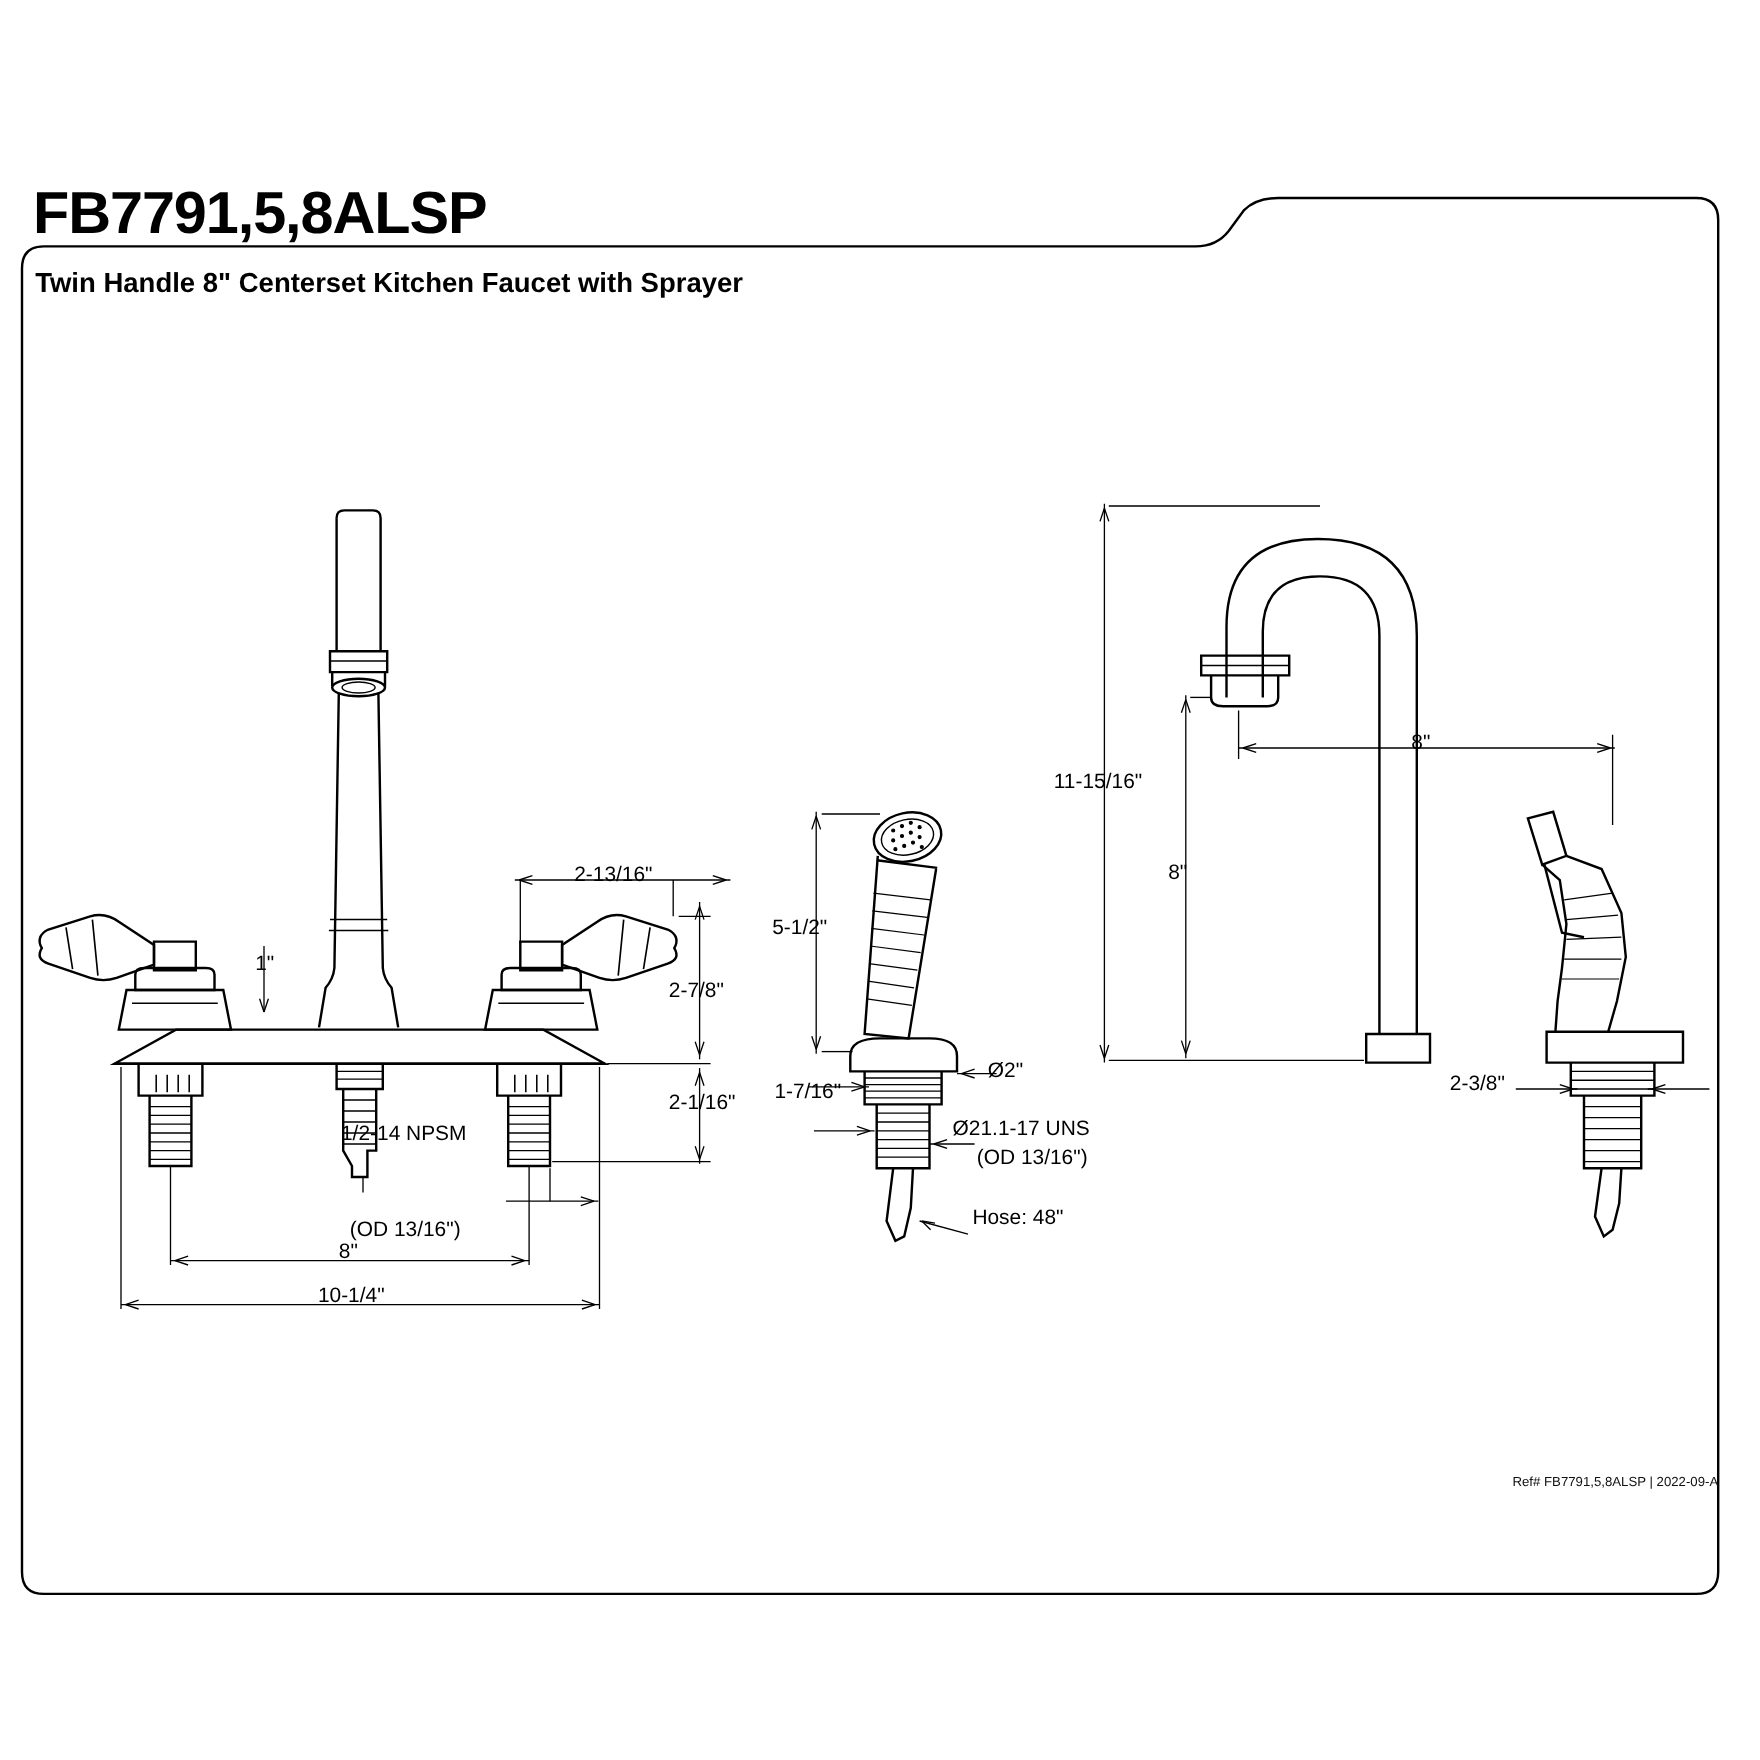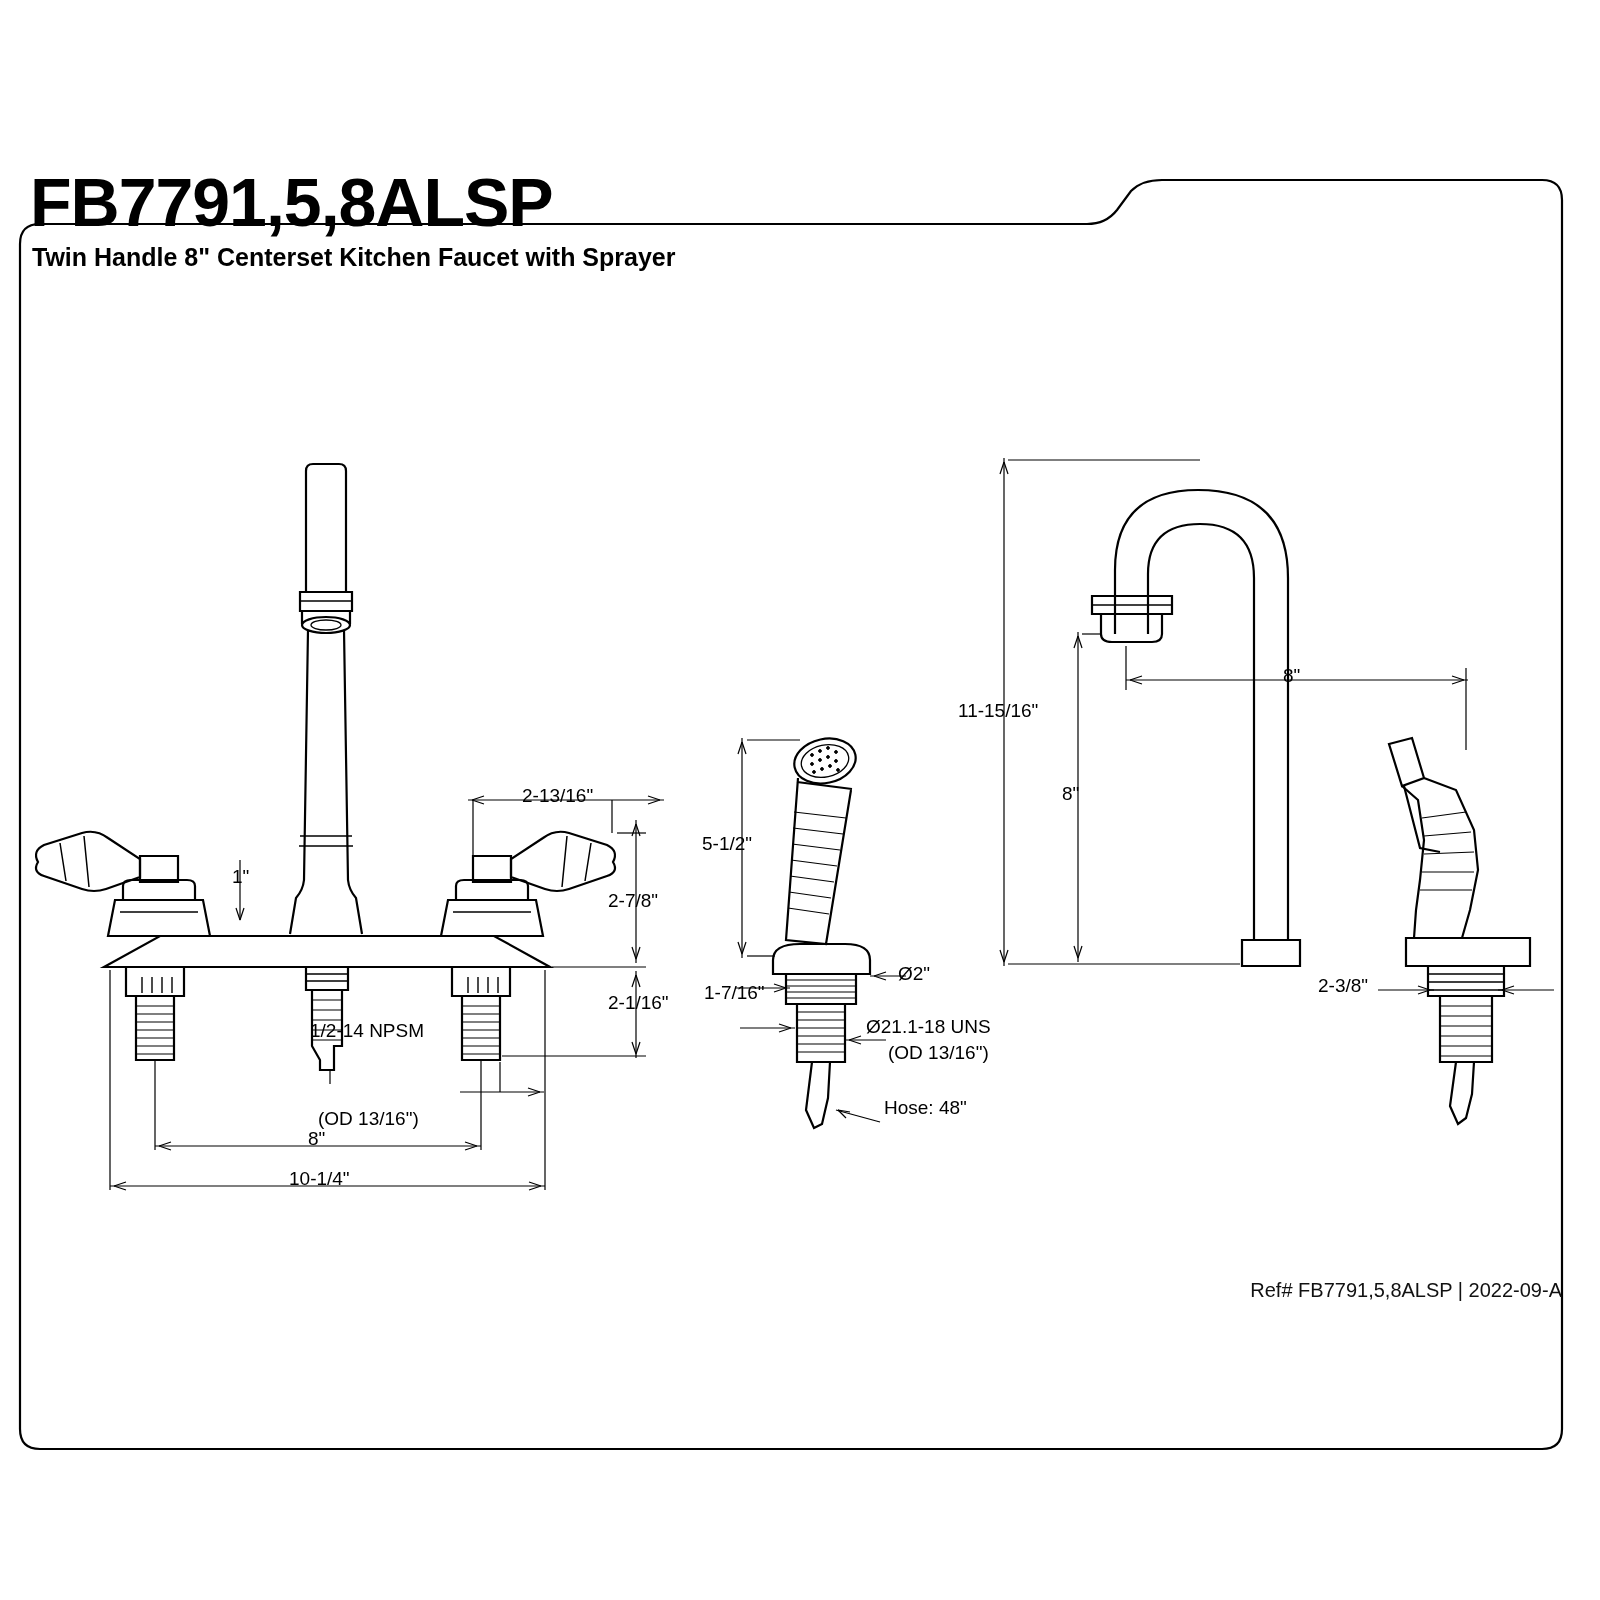--- a/index.html
+++ b/index.html
@@ -18,38 +18,38 @@
   #sheet {
     position: absolute;
     left: 0; top: 0;
     width: 1600px;
     height: 1600px;
   }
   .title {
     position: absolute;
     left: 30px;
     top: 163px;
-    font-size: 68px;
+    font-size: 54px;
     font-weight: bold;
     letter-spacing: -1px;
     white-space: nowrap;
   }
   .subtitle {
     position: absolute;
     left: 32px;
     top: 243px;
     font-size: 25px;
     font-weight: bold;
     white-space: nowrap;
   }
   .refline {
     position: absolute;
     right: 38px;
-    top: 1279px;
-    font-size: 20px;
+    top: 1340px;
+    font-size: 12px;
     white-space: nowrap;
     color: #111;
     margin-left: 46px;
   }
   .dim {
     position: absolute;
     font-size: 19px;
     white-space: nowrap;
     color: #000;
   }
@@ -285,20 +285,20 @@
 <div class="dim" style="left:608px; top:890px;">2-7/8"</div>
 <div class="dim" style="left:608px; top:992px;">2-1/16"</div>
 <div class="dim" style="left:310px; top:1020px;">1/2-14 NPSM</div>
 <div class="dim" style="left:318px; top:1108px;">(OD 13/16")</div>
 <div class="dim" style="left:308px; top:1128px;">8"</div>
 <div class="dim" style="left:289px; top:1168px;">10-1/4"</div>
 
 <div class="dim" style="left:702px; top:833px;">5-1/2"</div>
 <div class="dim" style="left:704px; top:982px;">1-7/16"</div>
 <div class="dim" style="left:898px; top:963px;">Ø2"</div>
-<div class="dim" style="left:866px; top:1016px;">Ø21.1-18 UNS</div>
+<div class="dim" style="left:866px; top:1016px;">Ø21.1-17 UNS</div>
 <div class="dim" style="left:888px; top:1042px;">(OD 13/16")</div>
 <div class="dim" style="left:884px; top:1097px;">Hose: 48"</div>
 
 <div class="dim" style="left:958px; top:700px;">11-15/16"</div>
 <div class="dim" style="left:1062px; top:783px;">8"</div>
 <div class="dim" style="left:1283px; top:665px;">8"</div>
 <div class="dim" style="left:1318px; top:975px;">2-3/8"</div>
 
 </body></html>

